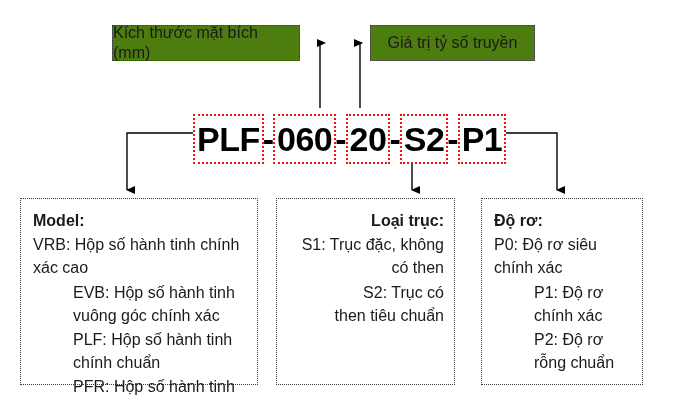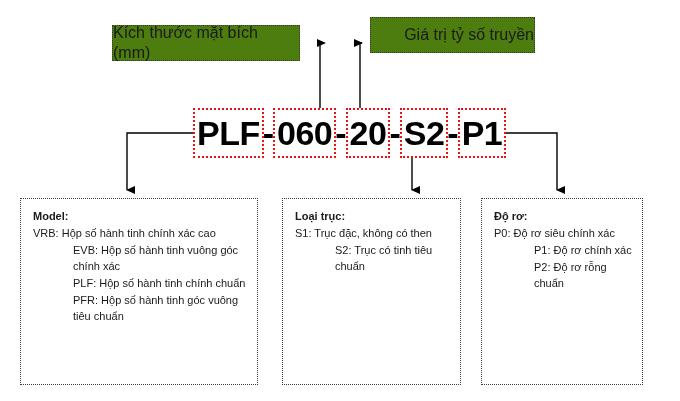--- a/index.html
+++ b/index.html
@@ -34,21 +34,21 @@
     align-items: center;
     justify-content: center;
     font-size: 16px;
     color: #1a1a1a;
     line-height: 1.25;
   }
   
   #partnumber {
     position: absolute;
     left: 193px;
-    top: 108px;
+    top: 114px;
     height: 50px;
     display: flex;
     align-items: center;
     text-align: center;
   }
   .pn-seg {
     border: 2px dotted #ee1111;
     box-sizing: border-box;
     height: 50px;
     display: flex;
@@ -70,21 +70,21 @@
     margin: 0 -1px;
     line-height: 50px;
   }
   
   .desc-box {
     position: absolute;
     border: 1px dotted #3a3a3a;
     background: #ffffff;
     box-sizing: border-box;
     padding: 10px 10px 6px 12px;
-    font-size: 11px;
+    font-size: 16px;
     color: #1a1a1a;
   }
   .desc-title {
     font-weight: bold;
     margin: 0 0 1px 0;
     line-height: 1.45;
   }
   .desc-line {
     margin: 0;
     line-height: 1.45;
@@ -130,21 +130,21 @@
 
     <g>
       <path d="M483,133 L557,133 L557,190" stroke="#000000" stroke-width="1.4" fill="none" marker-end="url(#arrow-down)"></path>
     </g>
   </svg>
 
   <div class="callout-box" style="left:112px; top:25px; width:188px; height:36px;">
     <span>Kích thước mặt bích (mm)</span>
   </div>
 
-  <div class="callout-box" style="left:370px; top:17px; width:165px; height:36px;justify-content:flex-end;">
+  <div class="callout-box" style="left:370px; top:25px; width:165px; height:36px;">
     <span>Giá trị tỷ số truyền</span>
   </div>
 
   <div id="partnumber">
     <div class="pn-seg">
       <span>PLF</span>
     </div>
     <span class="pn-dash">-</span>
     <div class="pn-seg">
       <span>060</span>
@@ -164,24 +164,24 @@
   </div>
 
   <div class="desc-box" style="left:20px; top:198px; width:238px; height:187px;">
     <p class="desc-title">Model:</p>
     <p class="desc-line">VRB: Hộp số hành tinh chính xác cao</p>
     <p class="desc-line spaced">EVB: Hộp số hành tinh vuông góc chính xác</p>
     <p class="desc-line spaced">PLF: Hộp số hành tinh chính chuẩn</p>
     <p class="desc-line spaced">PFR: Hộp số hành tinh góc vuông tiêu chuẩn</p>
   </div>
 
-  <div class="desc-box" style="left:282px; top:198px; width:179px; height:187px;">
+  <div class="desc-box" style="left:276px; top:198px; width:179px; height:187px;text-align:right;">
     <p class="desc-title">Loại trục:</p>
     <p class="desc-line">S1: Trục đặc, không có then</p>
-    <p class="desc-line spaced">S2: Trục có tinh tiêu chuẩn</p>
+    <p class="desc-line spaced">S2: Trục có then tiêu chuẩn</p>
   </div>
 
   <div class="desc-box" style="left:481px; top:198px; width:162px; height:187px;">
     <p class="desc-title">Độ rơ:</p>
     <p class="desc-line">P0: Độ rơ siêu chính xác</p>
     <p class="desc-line spaced">P1: Độ rơ chính xác</p>
     <p class="desc-line spaced">P2: Độ rơ rỗng chuẩn</p>
   </div>
 
 </div>

